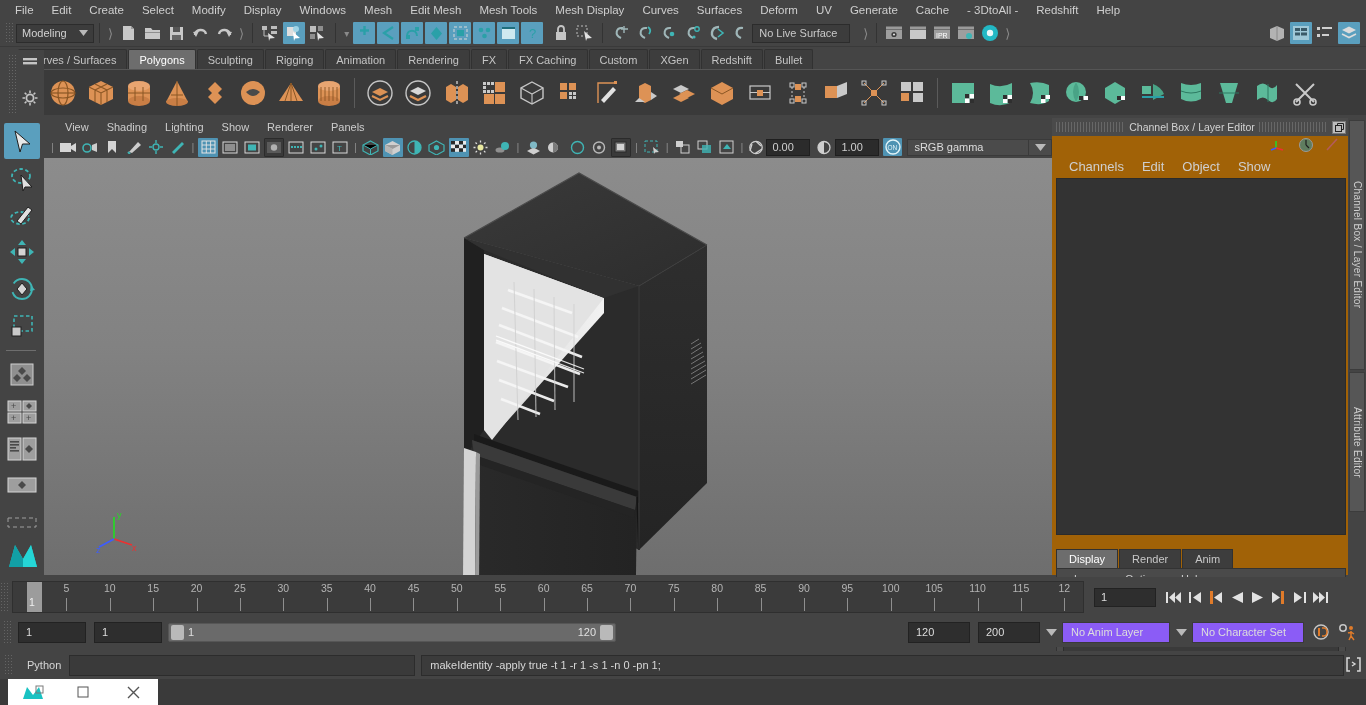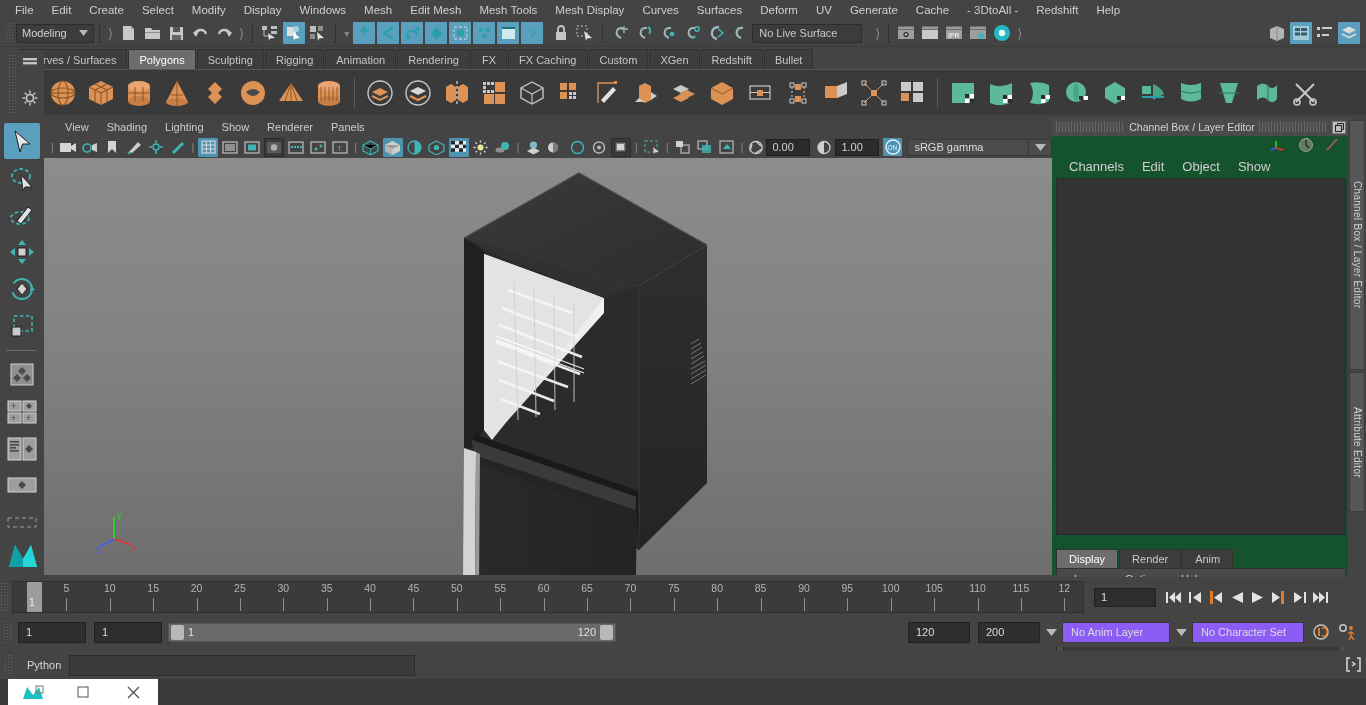--- a/index.html
+++ b/index.html
@@ -14,21 +14,21 @@
   #statusline{ height:27px; background:#444; display:flex; align-items:center; padding-left:2px; border-bottom:1px solid #3a3a3a;}
   .grip{ width:8px; height:22px; background:
       radial-gradient(circle, #6e6e6e 0.8px, transparent 1px) 0 0/3px 3px; opacity:.75; margin:0 3px;}
   .menuset{ width:78px; height:19px; background:#3c3c3c; border:1px solid #2c2c2c; display:flex; align-items:center;
             padding-left:5px; font-size:11px; color:#d2d2d2; position:relative;}
   .menuset .arw{ position:absolute; right:2px; top:0; width:16px; height:17px; display:flex; align-items:center; justify-content:center;}
   .sep{ width:1px; height:20px; background:#333; margin:0 5px;}
   .brkt{ color:#8a8a8a; font-size:13px; padding:0 3px;}
   .ibtn{ width:22px; height:22px; margin:0 1px; display:flex; align-items:center; justify-content:center; position:relative;}
   .ibtn.on{ background:#5a9fbe; border-radius:1px;}
-  .livesurf{ width:110px; height:19px; background:#3c3c3c; border:1px solid #2c2c2c; font-size:11px;
+  .livesurf{ width:98px; height:19px; background:#3c3c3c; border:1px solid #2c2c2c; font-size:11px;
              display:flex; align-items:center; padding-left:6px; color:#c9c9c9;}
   .spacerflex{ flex:1; }
 
   
   #shelftabs{ height:22px; background:#444; display:flex; align-items:flex-end; padding-left:18px; }
   #shelftabs .stab{ height:20px; padding:0 10px; font-size:11px; color:#c5c5c5; display:flex; align-items:center;
      background:#3d3d3d; border:1px solid #313131; border-bottom:none; margin-right:1px; border-radius:2px 2px 0 0;}
   #shelftabs .stab.active{ background:#6d6d6d; color:#fff; }
   #shelfrow{ height:46px; background:#3a3a3a; display:flex; align-items:center; padding-left:44px; border-top:1px solid #555;}
   #shelfleft{ position:absolute; left:0; top:50px; width:44px; height:68px; background:#444; }
@@ -55,21 +55,21 @@
   .gammafld{ width:128px; height:17px; background:#4b4b4b; border:1px solid #3a3a3a; color:#ddd; font-size:11px;
            display:flex; align-items:center; padding-left:6px;}
   .gammaarw{ width:24px; height:17px; background:#4b4b4b; border:1px solid #3a3a3a; border-left:none; display:flex;
            align-items:center; justify-content:center;}
   #viewport{ position:absolute; left:0; top:40px; width:1008px; height:417px; background:#7a7a7a; overflow:hidden;}
   #persplabel{ position:absolute; left:0; bottom:6px; width:100%; text-align:center; font-size:11px; font-weight:bold; color:#f0f0f0;
                text-shadow:0 0 2px #000, 1px 1px 1px #000;}
   #axisgiz{ position:absolute; left:52px; bottom:20px; width:46px; height:46px;}
 
   
-  #right{ position:absolute; left:1052px; top:0; width:314px; height:457px; background:#14532d; }
+  #right{ position:absolute; left:1052px; top:0; width:314px; height:457px; background:#a16207; }
   #cbtitle{ height:18px; display:flex; align-items:center; background:#4a4a4a;}
   .dotted{ flex:1; height:10px; background: repeating-linear-gradient(to right,#6e6e6e 0 1px, transparent 1px 3px) 0 2px/3px 4px;
             background-repeat:repeat; opacity:.8; margin:0 4px;}
   #cbtitle .ttl{ font-size:10.5px; color:#d3d3d3; white-space:nowrap;}
   .winbtn{ width:14px; height:13px; background:#bdbdbd; color:#222; font-size:9px; display:flex; align-items:center;
            justify-content:center; margin-right:2px; border:1px solid #777;}
   #cbicons{ height:20px; display:flex; align-items:center; justify-content:flex-end; padding-right:26px; gap:10px;}
   #cbmenu{ height:20px; display:flex; align-items:center; padding-left:8px;}
   #cbmenu .cm{ padding:0 9px; font-size:13px; color:#cfcfcf;}
   #cbbody{ position:absolute; left:4px; top:60px; width:290px; height:357px; background:#333; border:1px solid #2b2b2b;}
@@ -1428,20 +1428,23 @@
         <circle cx="14" cy="5" r="2" fill="#e07b2a"></circle>
         <path d="M14,8 v5 M11,10 l3,-1 l3,2 M12,17 l2,-4 l3,4" stroke="#e07b2a" stroke-width="1.5" fill="none"></path>
       </svg>
     </div>
 </div>
 
 <div id="cmdline">
   <div class="grip" style="height:22px;margin-left:4px"></div>
   <div id="pylabel">Python</div>
   <div id="pyinput"></div>
+  <div id="cmdout">
+    <span>makeIdentity -apply true -t 1 -r 1 -s 1 -n 0 -pn 1;</span>
+  </div>
   <div id="cmdicon">
     <svg width="17" height="17">
         <path d="M5,2 L2,2 L2,15 L5,15 M12,2 L15,2 L15,15 L12,15" stroke="#d8d8d8" stroke-width="1.5" fill="none"></path>
         <path d="M7,6 l3,2 l-3,2" stroke="#d8d8d8" stroke-width="1.4" fill="none"></path>
       </svg>
   </div>
 </div>
 
 <div id="taskbar">
   <div id="winbox">

